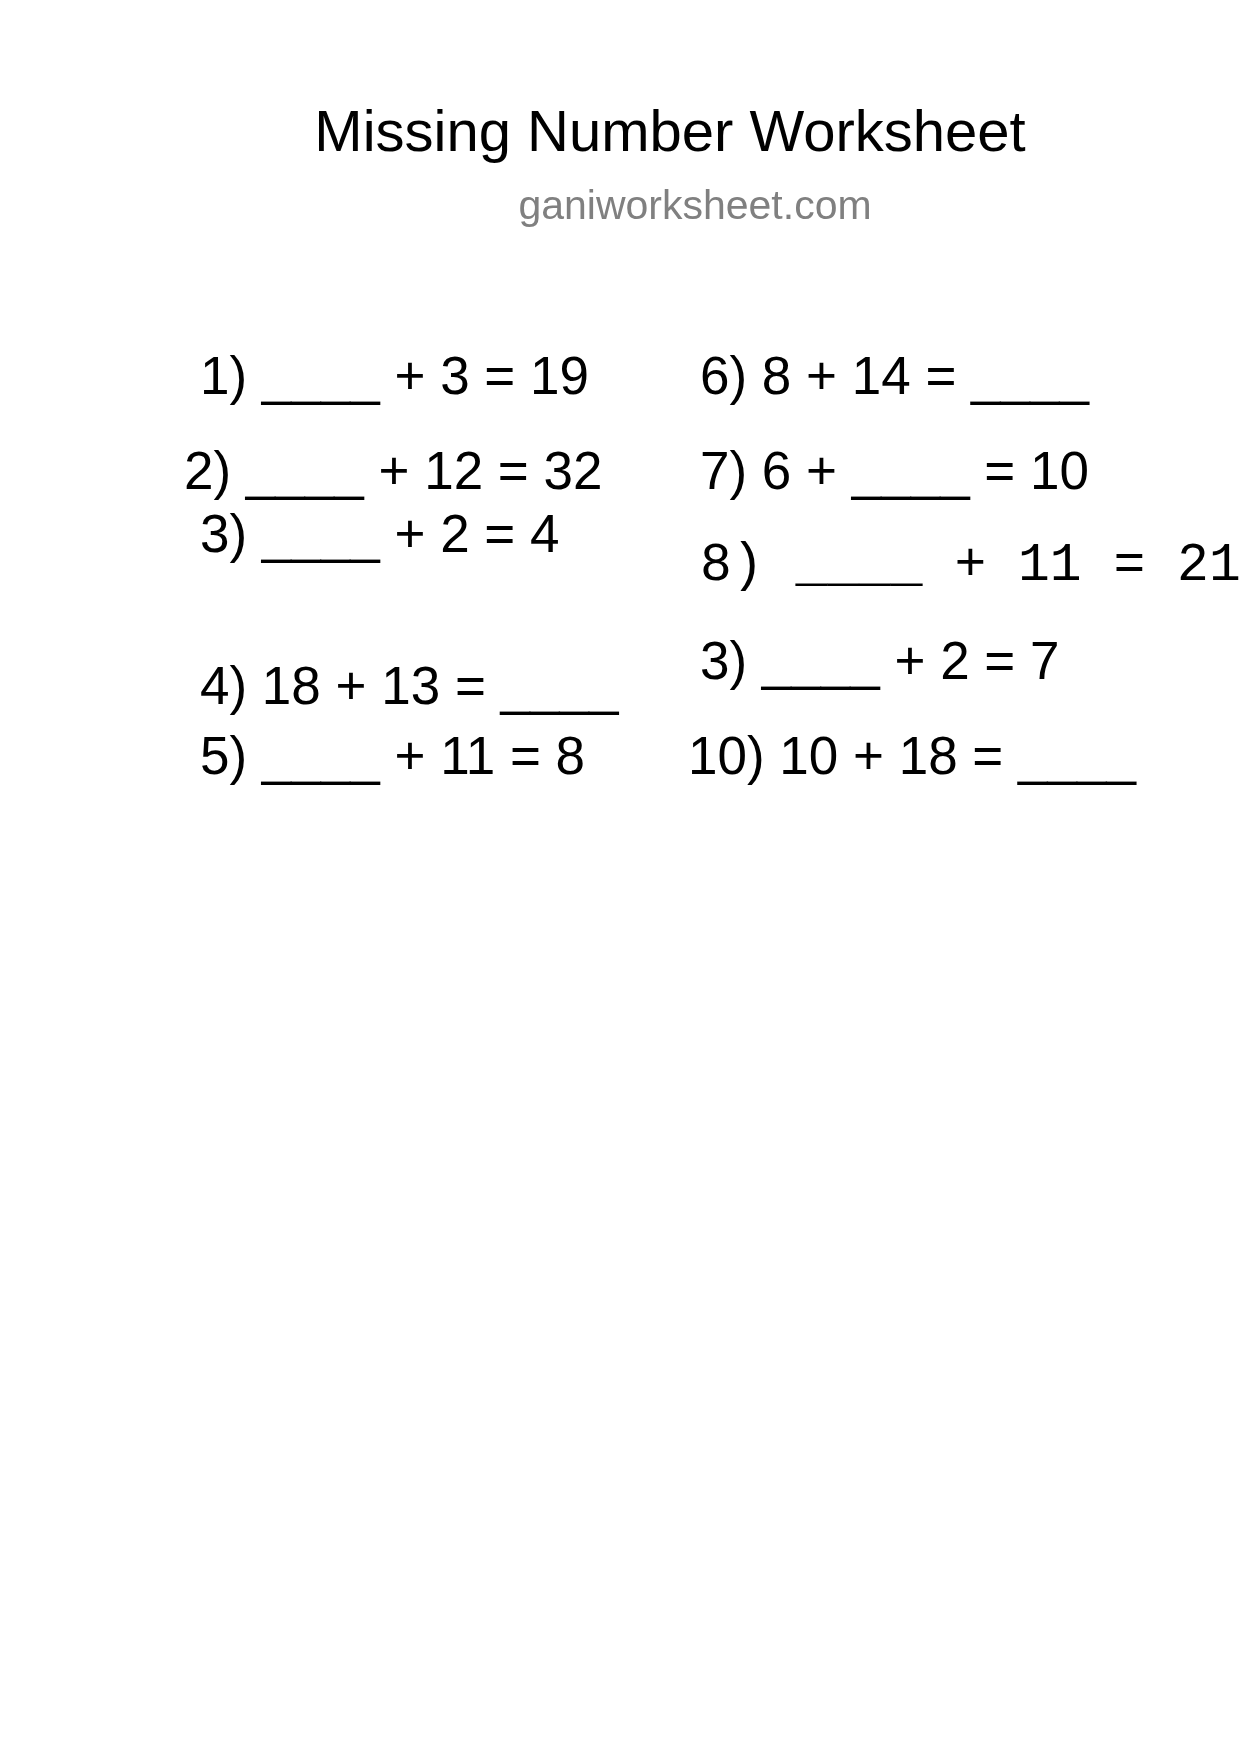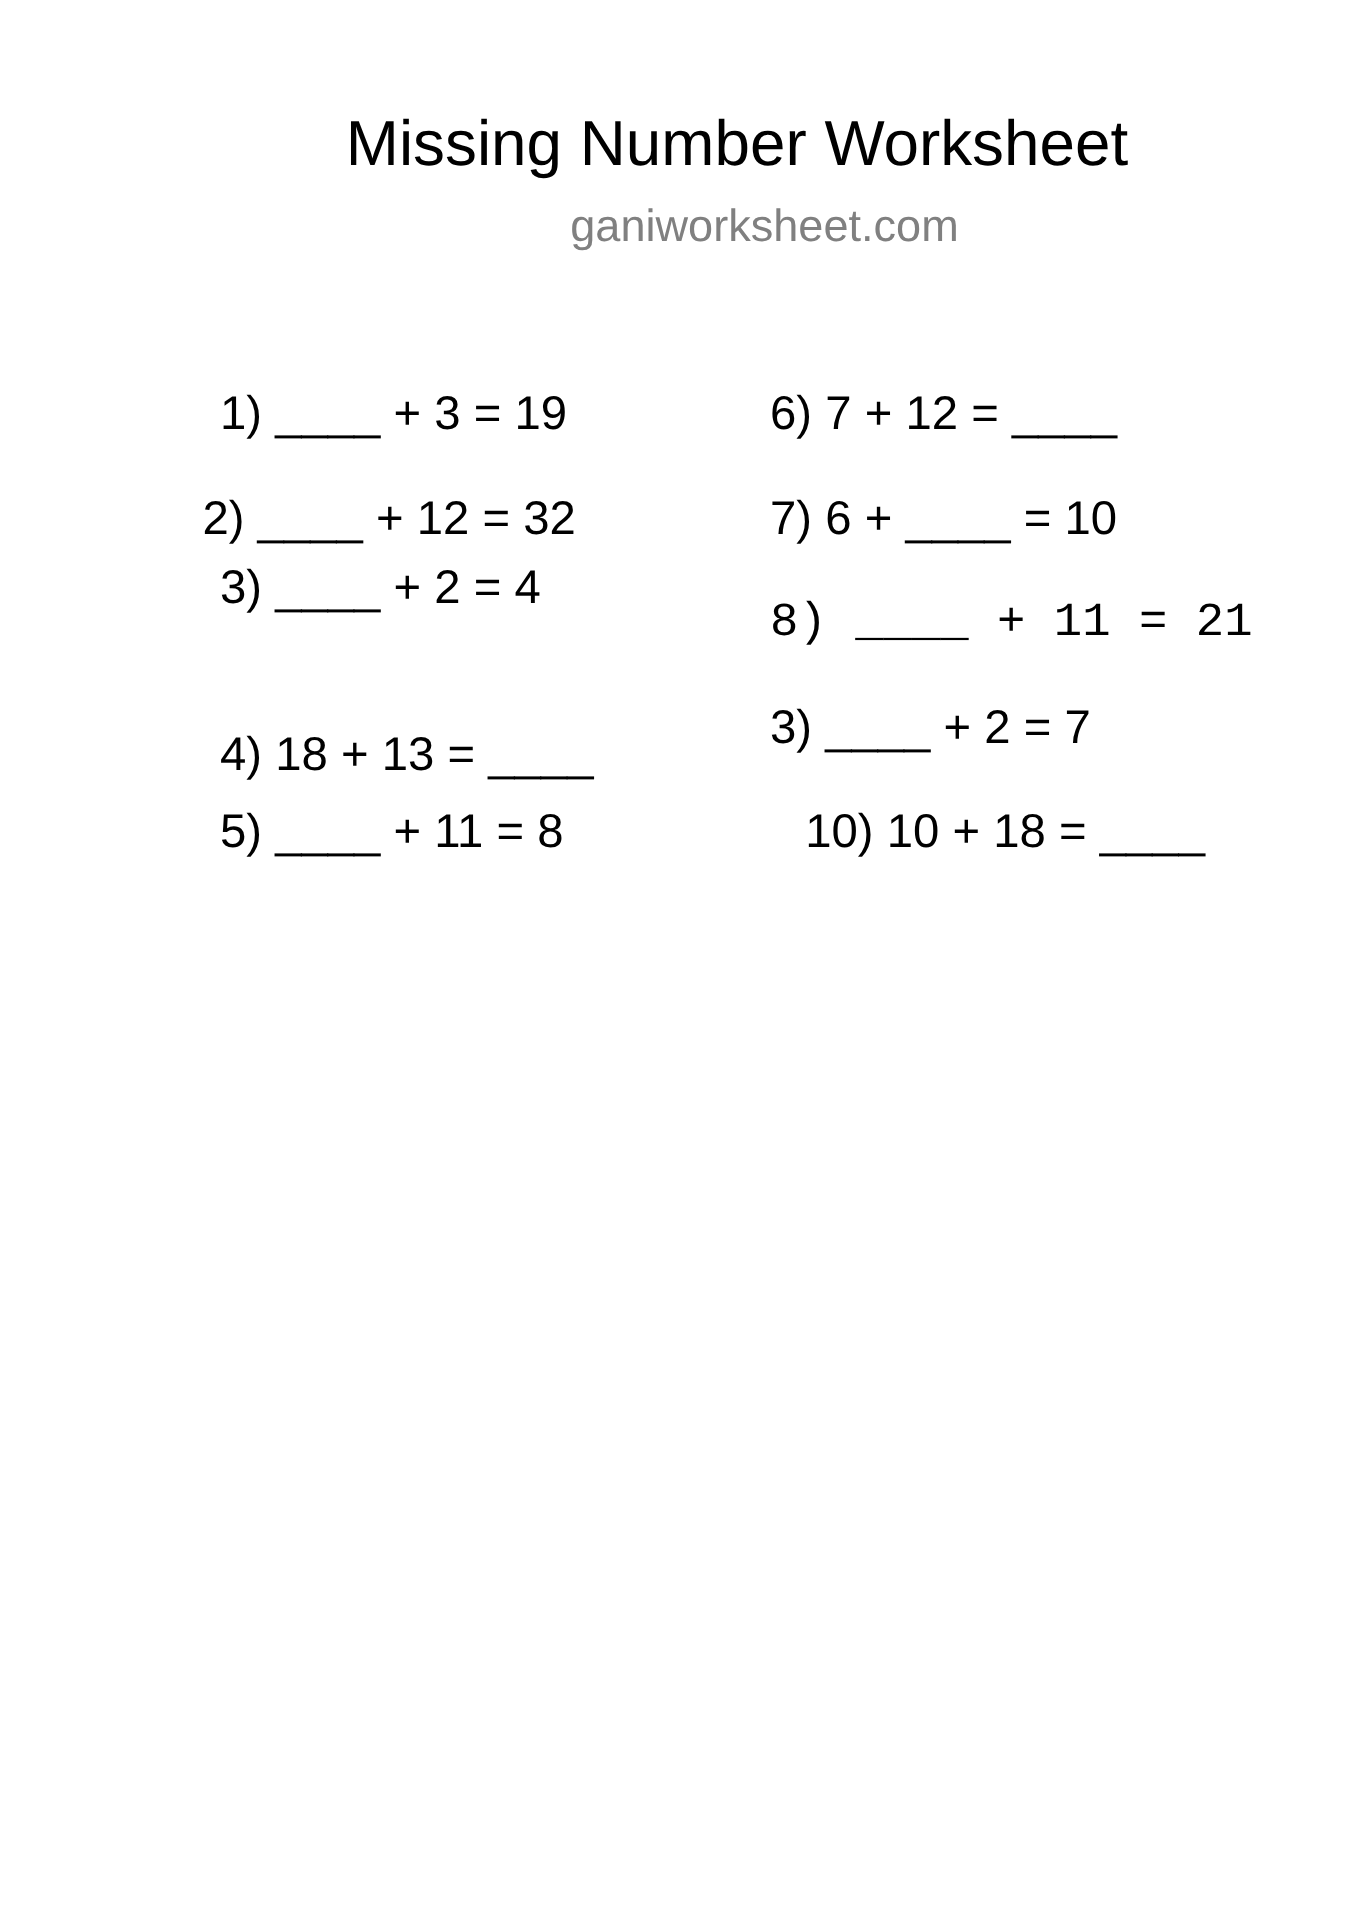--- a/index.html
+++ b/index.html
@@ -31,38 +31,38 @@
       left: 0;
       width: 1390px;
       top: 180px;
       text-align: center;
       font-size: 41px;
       line-height: 50px;
       color: #808080;
     }
     .problem {
       position: absolute;
-      font-size: 43px;
+      font-size: 53px;
       line-height: 52px;
       white-space: pre;
     }
   </style>
 </head>
 <body>
 
 <h1 class="title">Missing Number Worksheet</h1>
 <div class="subtitle">ganiworksheet.com</div>
 
 <div>
   <div class="problem" style="left:200px; top:350px;">1) ____ + 3 = 19</div>
   <div class="problem" style="left:184px; top:445px;">2) ____ + 12 = 32</div>
   <div class="problem" style="left:200px; top:508px;">3) ____ + 2 = 4</div>
   <div class="problem" style="left:200px; top:660px;">4) 18 + 13 = ____</div>
   <div class="problem" style="left:200px; top:730px;">5) ____ + 11 = 8</div>
 </div>
 
 <div>
-  <div class="problem" style="left:700px; top:350px;">6) 7 + 12 = ____</div>
+  <div class="problem" style="left:700px; top:350px;">6) 8 + 14 = ____</div>
   <div class="problem" style="left:700px; top:445px;">7) 6 + ____ = 10</div>
   <div class="problem" style="left:700px; top:540px;font-family:Liberation Mono, monospace;">8) ____ + 11 = 21</div>
   <div class="problem" style="left:700px; top:635px;">3) ____ + 2 = 7</div>
-  <div class="problem" style="left:732px; top:730px;text-align:right;">10) 10 + 18 = ____</div>
+  <div class="problem" style="left:688px; top:730px;text-align:right;">10) 10 + 18 = ____</div>
 </div>
 
 </body></html>

